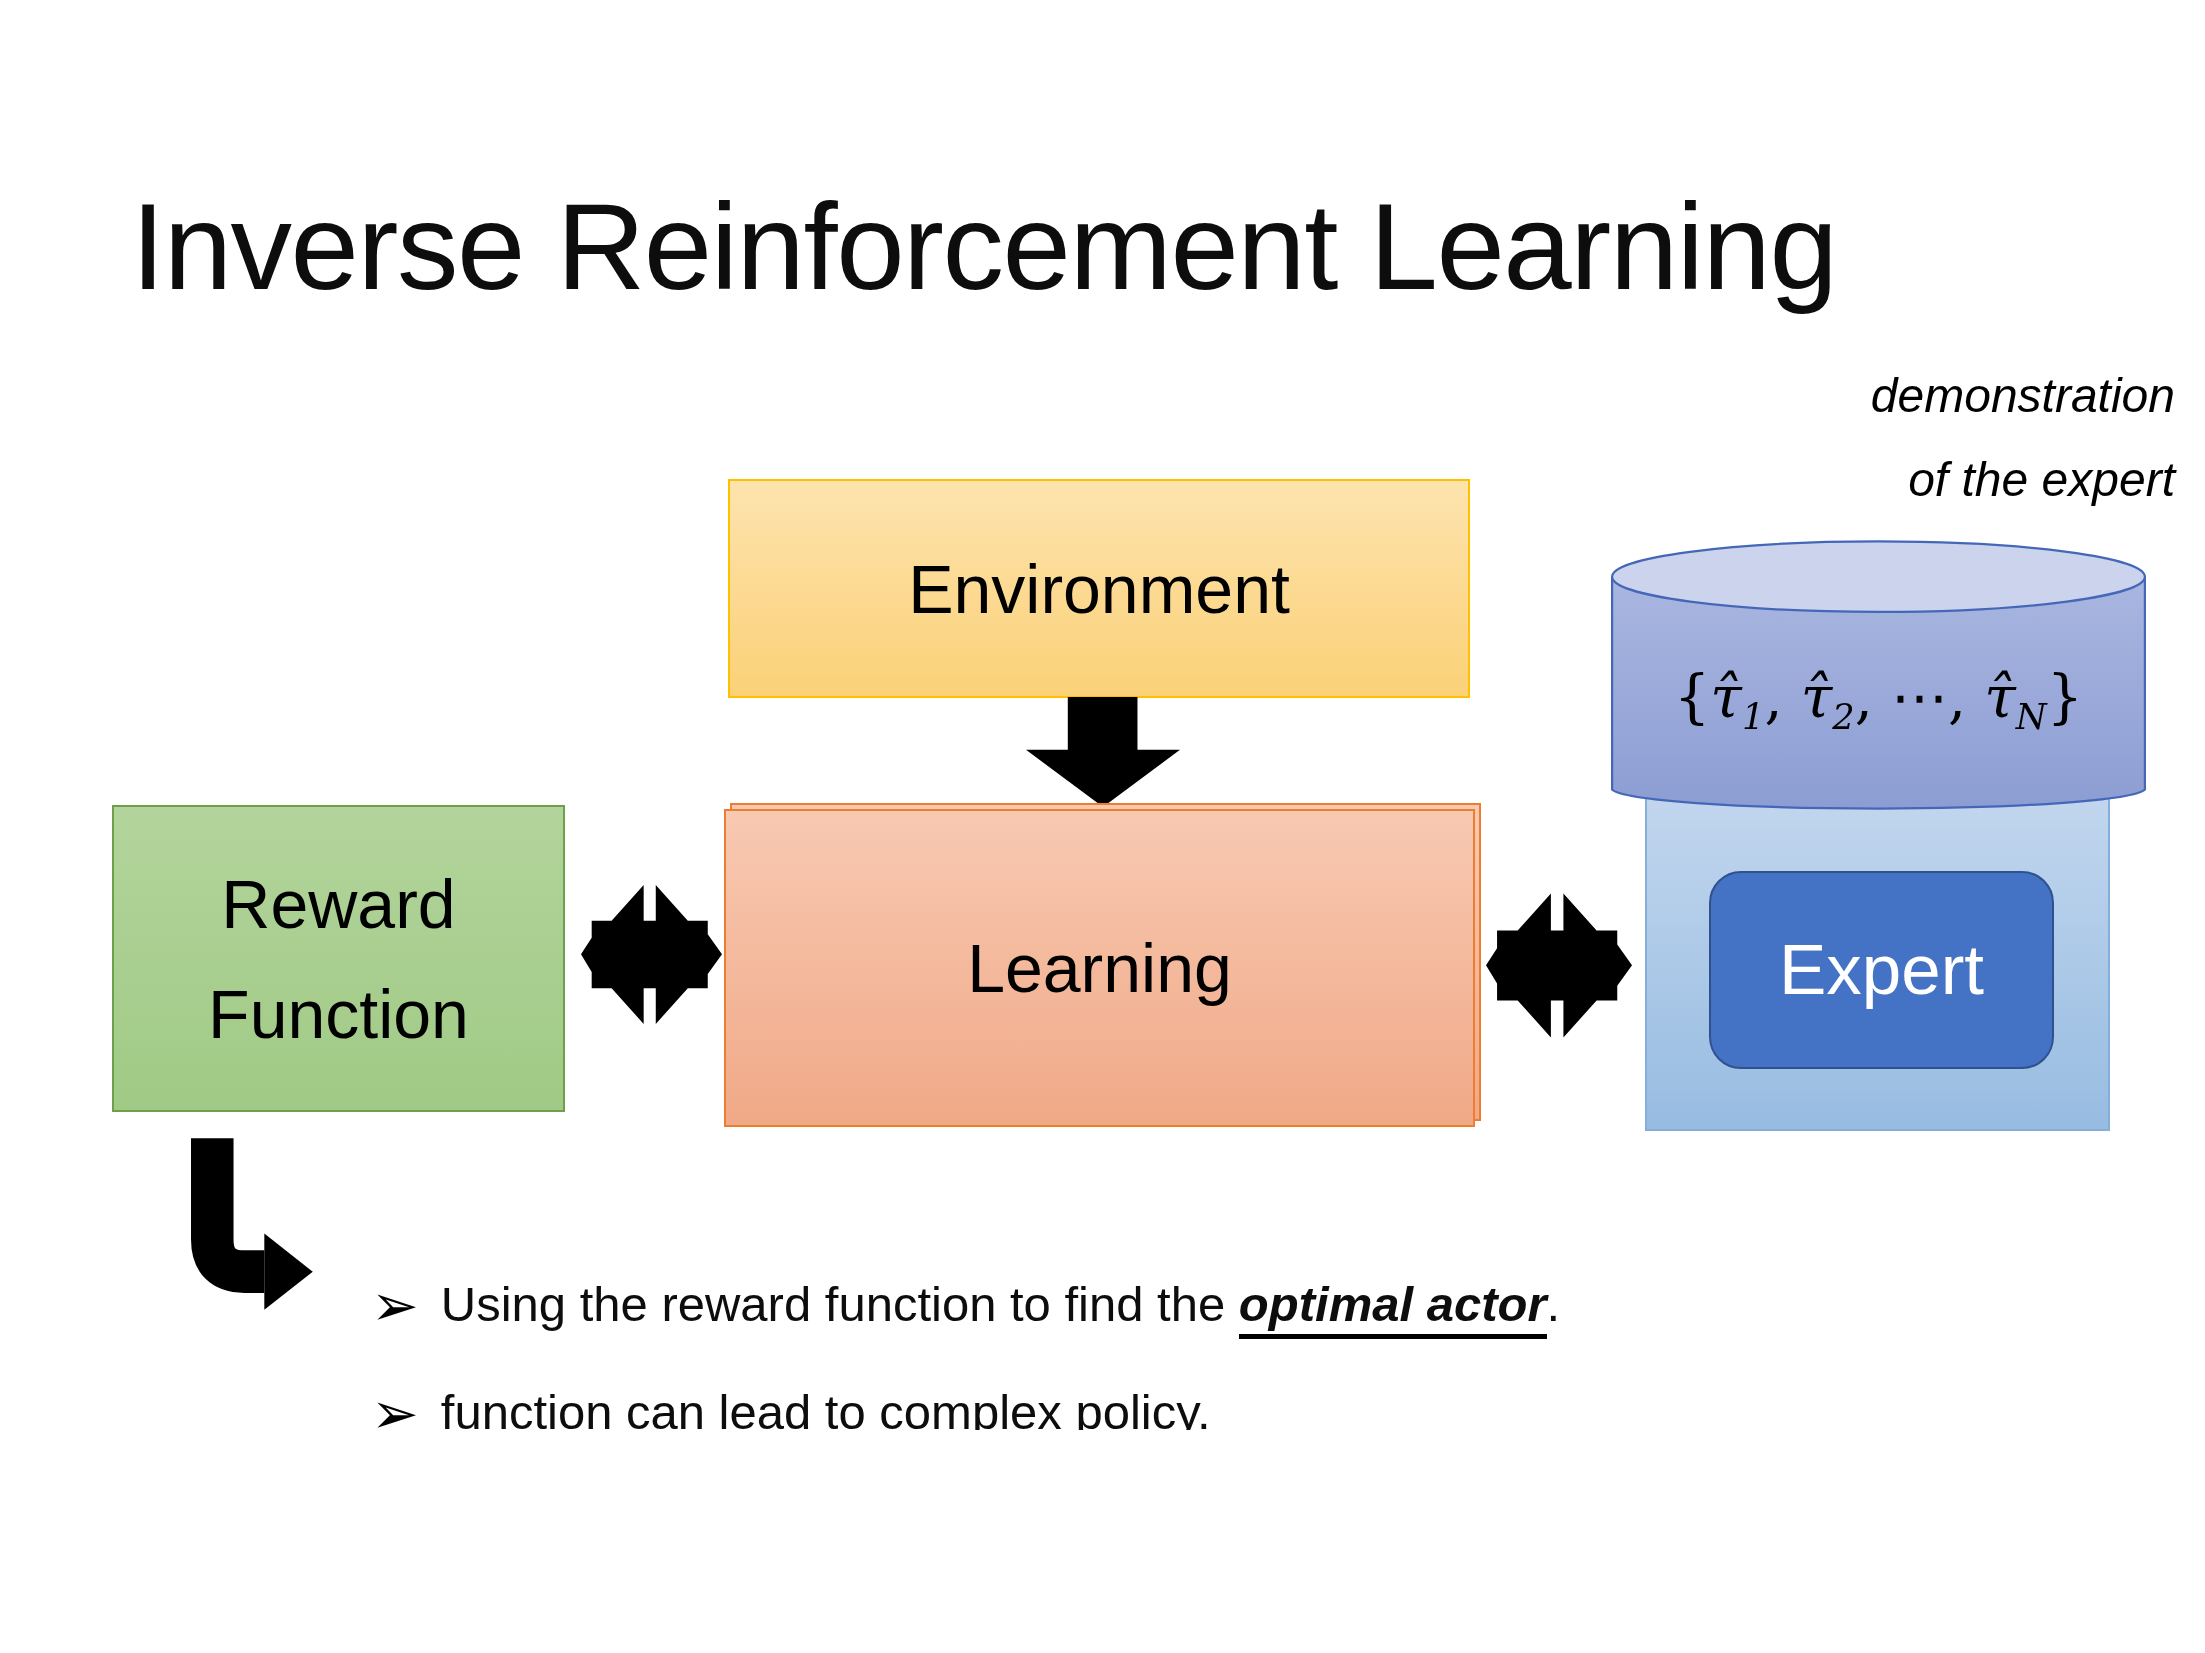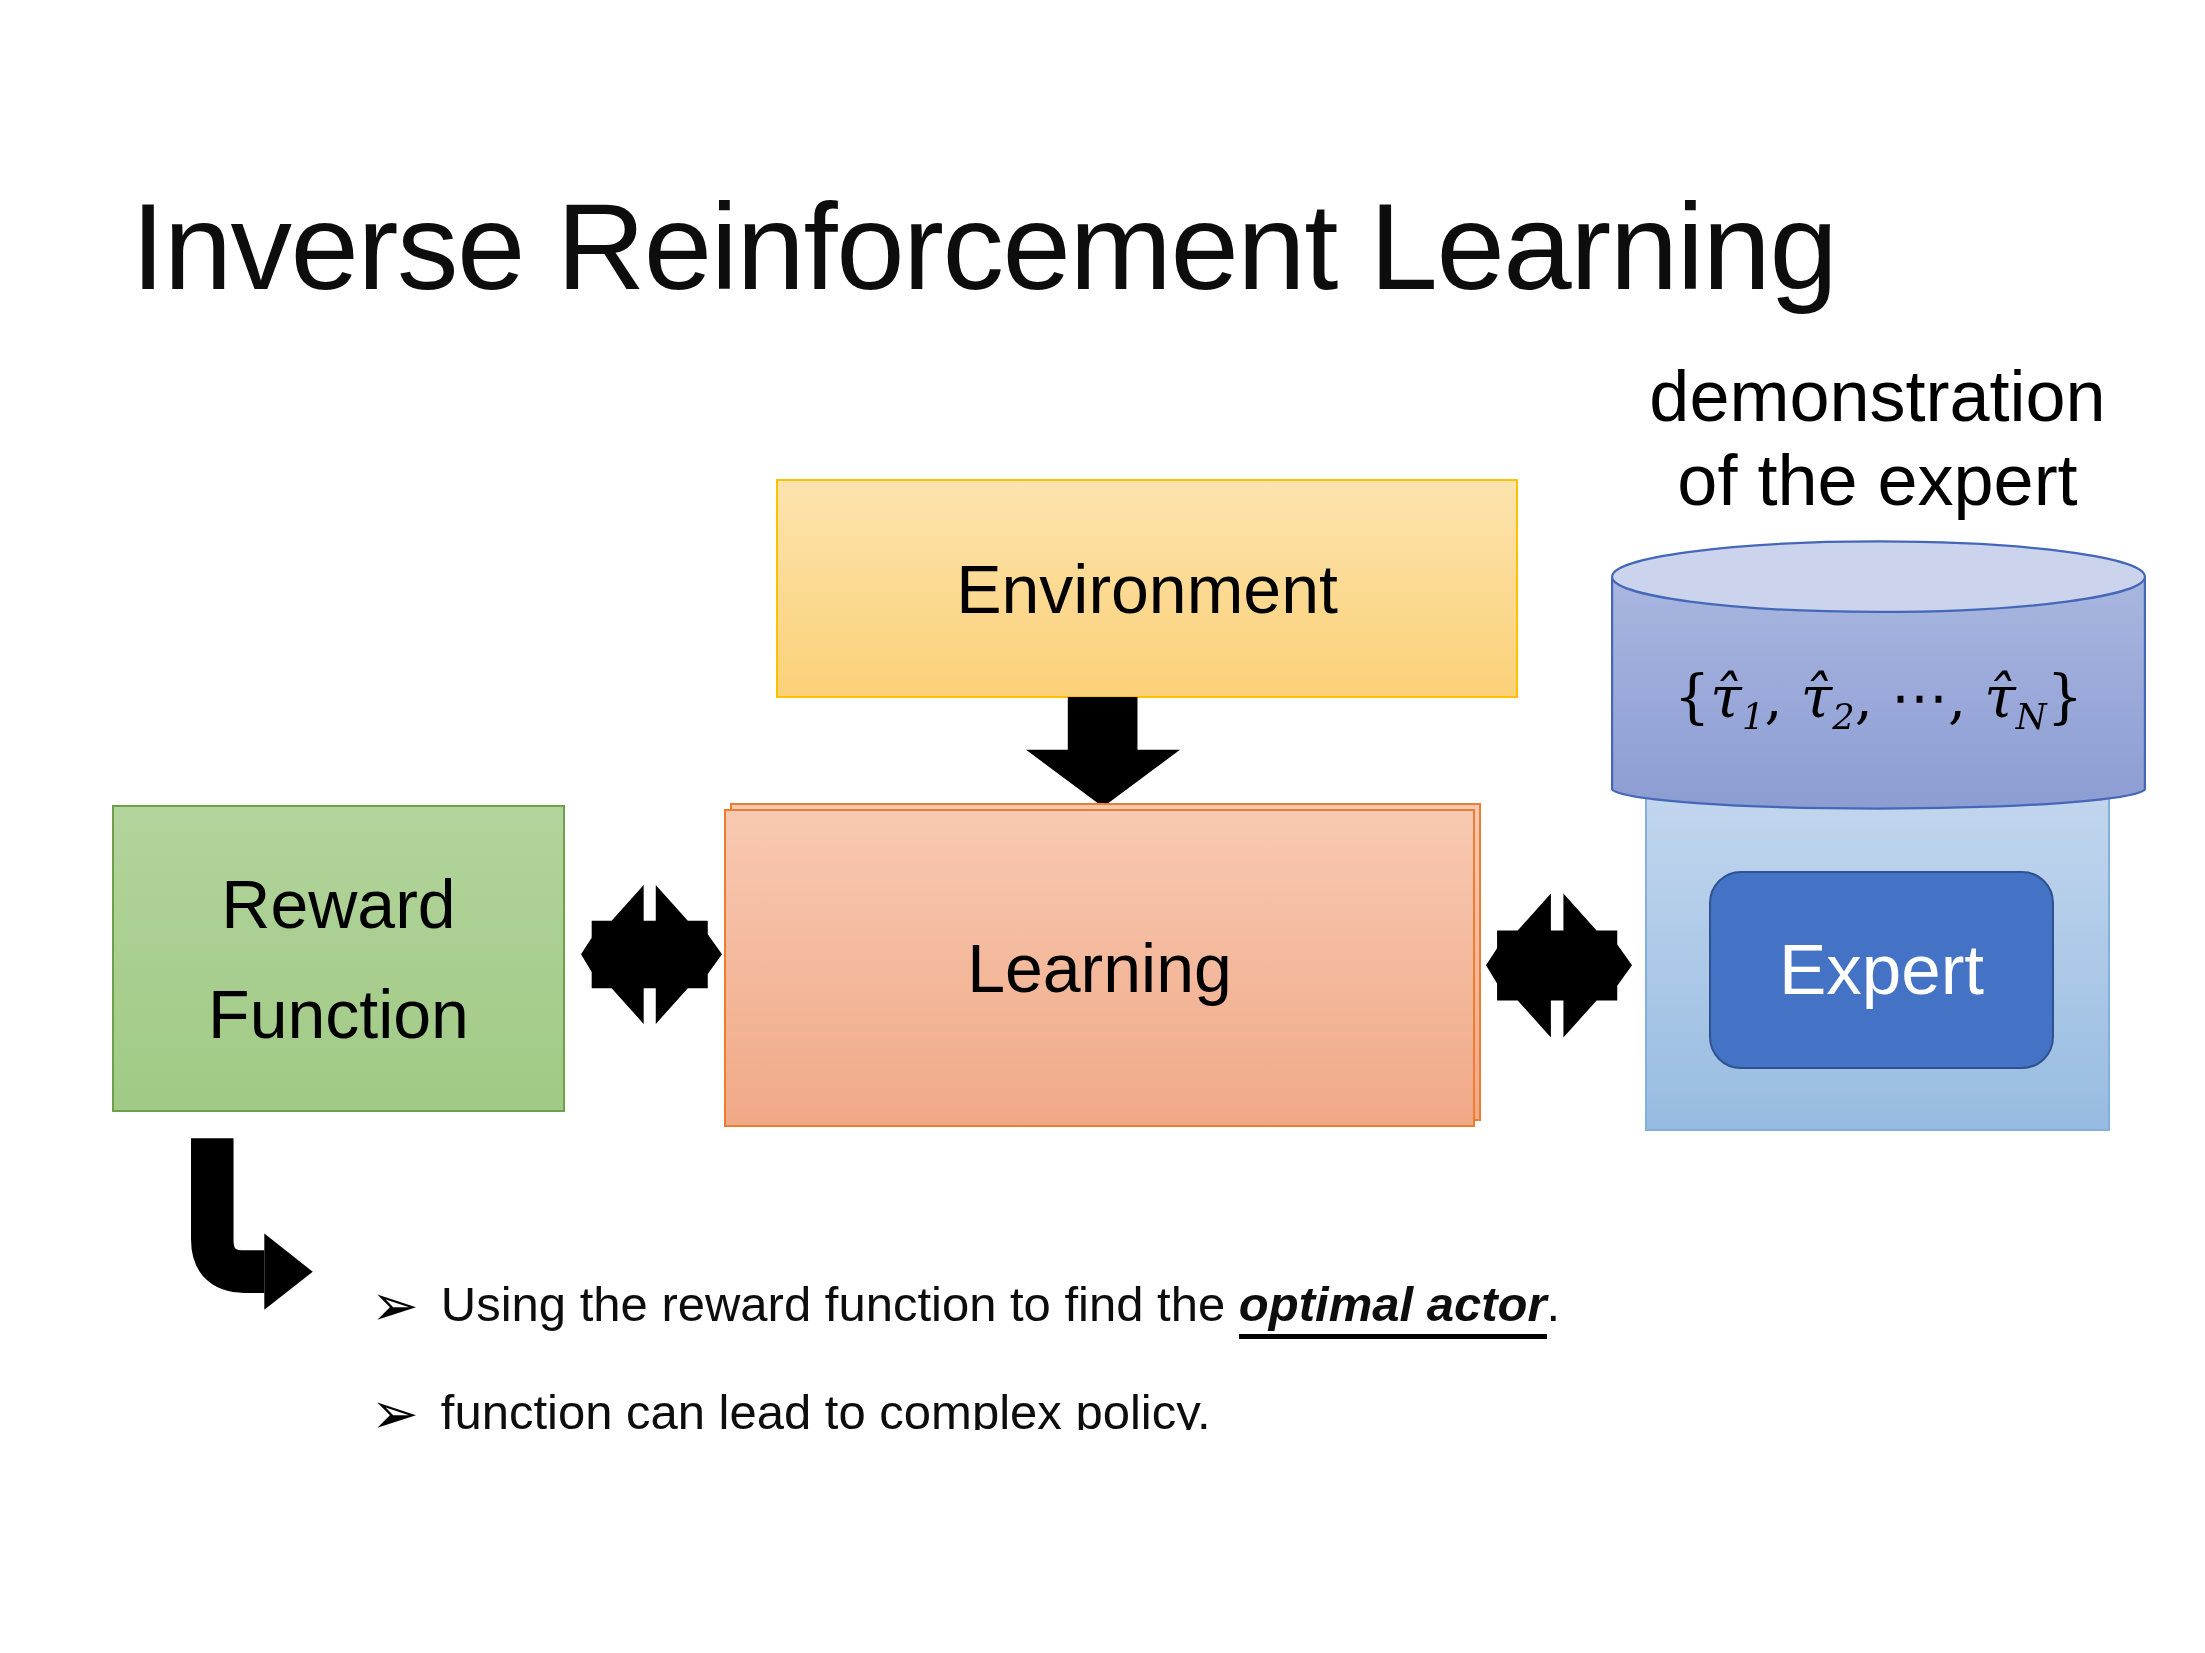--- a/index.html
+++ b/index.html
@@ -1,26 +1,26 @@
 <!DOCTYPE html>
 <html style="--text-color: #000000; --env-border: #ffc000; --env-fill-top: #fde3ae; --env-fill-bottom: #fbd178; --green-border: #6da04b; --green-fill-top: #b3d49c; --green-fill-bottom: #a0ca85; --orange-border: #ed7d31; --orange-fill-top: #f8c9b2; --orange-fill-bottom: #f0a987; --blue-box-border: #86aedb; --blue-box-fill-top: #c2d6ee; --blue-box-fill-bottom: #97bce1; --expert-fill: #4472c4; --expert-border: #2f528f; --cyl-stroke: #4467b8; --cyl-top-fill: #ccd4ed; --cyl-body-top: #a9b6e0; --cyl-body-bottom: #8c9dd3; --arrow-color: #000000;font-size:11.8px"><head>
 <meta charset="utf-8">
 <style>
   html,body{margin:0;padding:0;background:#ffffff;}
   #slide{position:relative;width:2205px;height:1430px;background:#ffffff;overflow:hidden;
          font-family:"Liberation Sans",sans-serif;color:var(--text-color,#000);padding-left:25px;}
   .abs{position:absolute;}
   #title{left:131px;top:176px;width:1941px;font-size:123px;letter-spacing:-1.5px;
          font-weight:400;color:#0d0d0d;white-space:nowrap;}
-  #demo-label{left:1580px;top:354px;width:595px;text-align:center;font-size:72px;line-height:84px;}
+  #demo-label{left:1580px;top:354px;width:595px;text-align:right;font-size:48px;line-height:84px;font-style:italic;}
   .box{display:flex;flex-direction:column;align-items:center;justify-content:center;
        text-align:center;font-size:68px;line-height:110px;box-sizing:border-box;}
   #env-box{left:728px;top:479px;width:742px;height:219px;
            border:2.9px solid var(--env-border);
-           background:linear-gradient(180deg,var(--env-fill-top),var(--env-fill-bottom));margin-left:48px;}
+           background:linear-gradient(180deg,var(--env-fill-top),var(--env-fill-bottom));}
   #rl-ghost{left:730px;top:803px;width:751px;height:318px;box-sizing:border-box;
             border:2.2px solid var(--orange-border);
             background:linear-gradient(180deg,var(--orange-fill-top),var(--orange-fill-bottom));}
   #rl-box{left:724px;top:809px;width:751px;height:318px;
           border:2.2px solid var(--orange-border);
           background:linear-gradient(180deg,var(--orange-fill-top),var(--orange-fill-bottom));}
   #green-box{left:112px;top:805px;width:453px;height:307px;
              border:2.2px solid var(--green-border);
              background:linear-gradient(180deg,var(--green-fill-top),var(--green-fill-bottom));}
   #expert-outer{left:1645px;top:794px;width:465px;height:337px;box-sizing:border-box;

